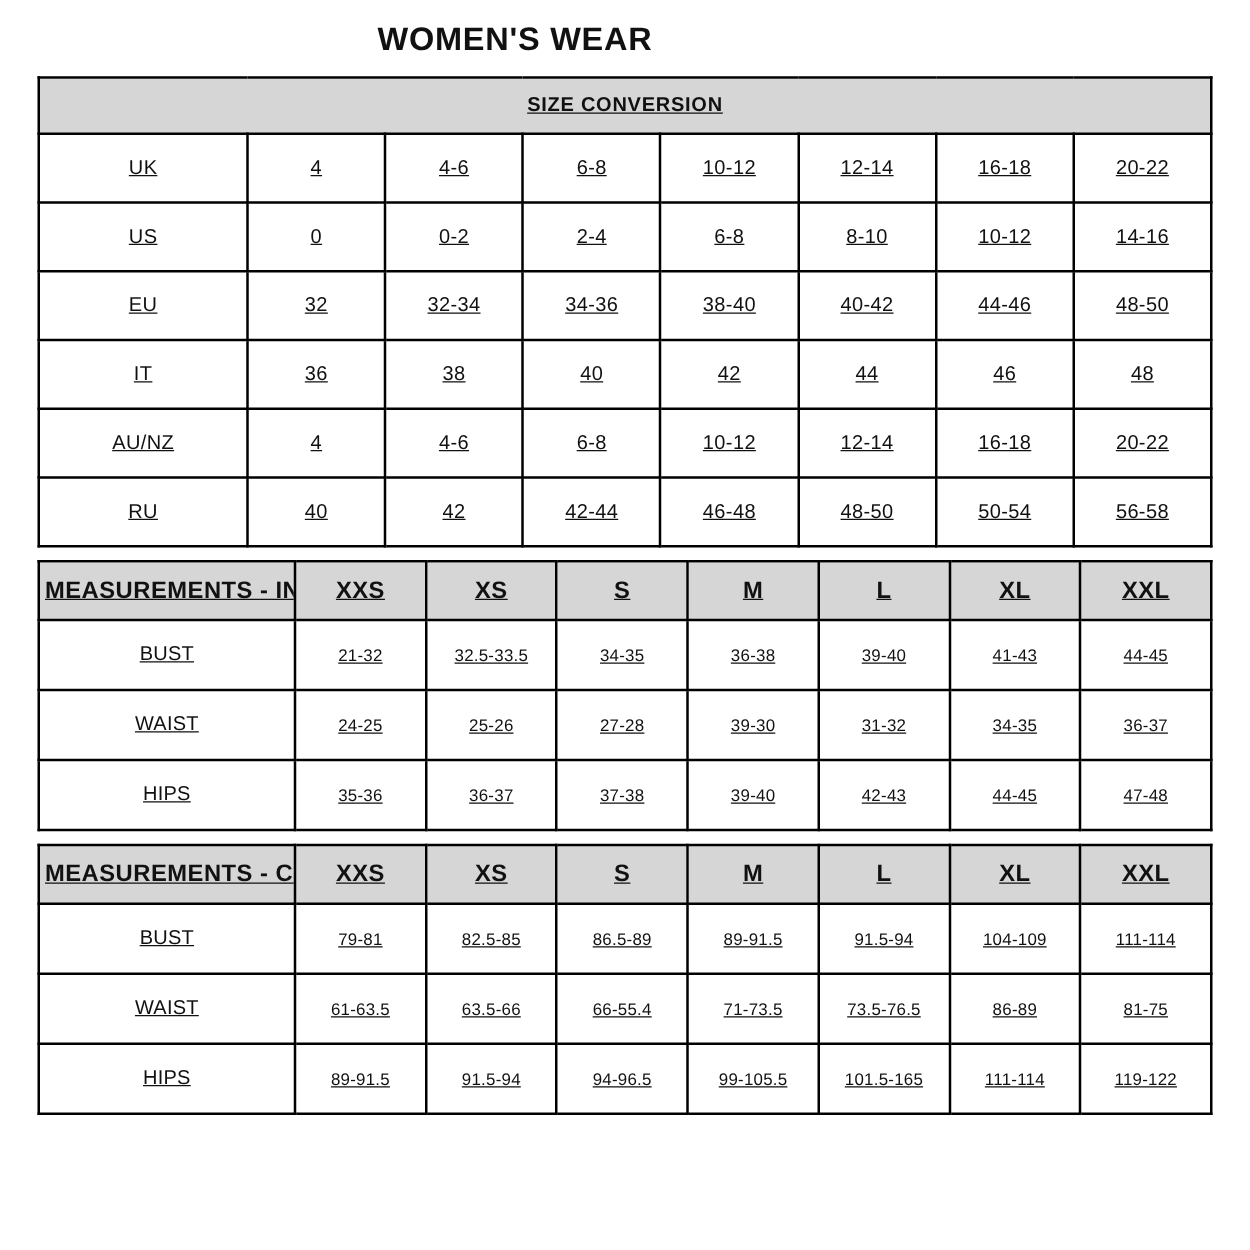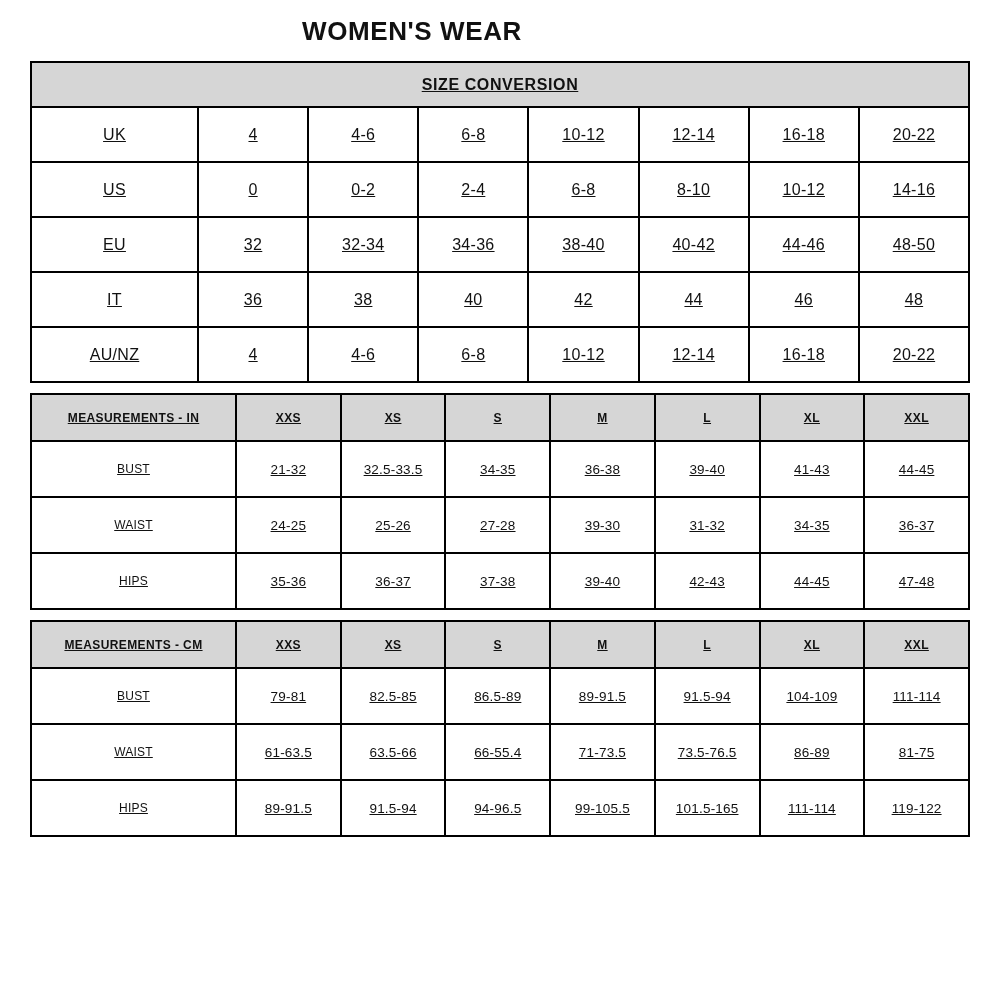--- a/index.html
+++ b/index.html
@@ -59,31 +59,31 @@
   .size-tbl td {
     height: 55px;
     font-size: 16px;
     letter-spacing: 0.3px;
   }
   .size-tbl col.first { width: 167px; }
   
   .meas-tbl th {
     background: var(--header-bg);
     height: 47px;
-    font-size: 12px;
+    font-size: 19px;
     font-weight: 700;
     letter-spacing: 0.4px;
   }
   .meas-tbl td {
     height: 56px;
     font-size: 13.5px;
     letter-spacing: 0.2px;
   }
   .meas-tbl td.label-cell {
-    font-size: 12px;
+    font-size: 16px;
   }
   .meas-tbl col.first { width: 205px; }
 </style>
 </head>
 <body>
 
 <div class="page">
 
   <h1 class="title">WOMEN'S WEAR</h1>
 
@@ -146,20 +146,30 @@
         </tr>
         <tr>
           <td class="label-cell">AU/NZ</td>
           <td class="value-cell">4</td>
           <td class="value-cell">4-6</td>
           <td class="value-cell">6-8</td>
           <td class="value-cell">10-12</td>
           <td class="value-cell">12-14</td>
           <td class="value-cell">16-18</td>
           <td class="value-cell">20-22</td>
+        </tr>
+        <tr>
+          <td class="label-cell">RU</td>
+          <td class="value-cell">40</td>
+          <td class="value-cell">42</td>
+          <td class="value-cell">42-44</td>
+          <td class="value-cell">46-48</td>
+          <td class="value-cell">48-50</td>
+          <td class="value-cell">50-54</td>
+          <td class="value-cell">56-58</td>
         </tr>
       </tbody>
   </table>
 
   <table class="meas-tbl">
     <colgroup>
       <col class="first">
         <col>
         <col>
         <col>

